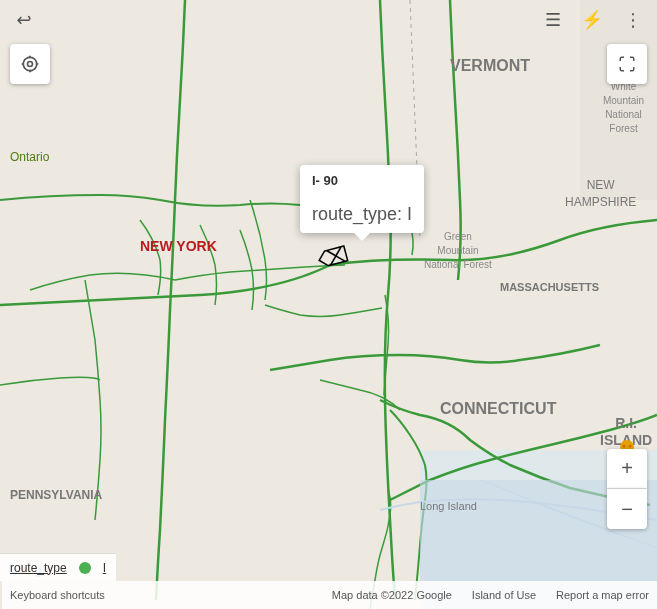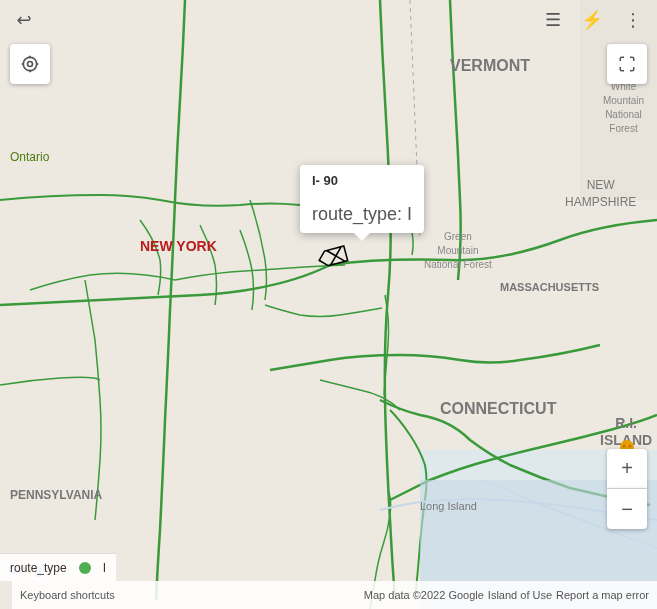--- a/index.html
+++ b/index.html
@@ -187,42 +187,42 @@
     }
 
     .popup-detail {
       font-size: 18px;
       color: #555;
     }
 
     
     .bottom-bar {
       position: absolute;
-      bottom: 0; left: 12px; right: 0;
+      bottom: 0; left: 2px; right: 0;
       height: 28px;
       background: rgba(255,255,255,0.85);
       display: flex;
       align-items: center;
       justify-content: space-between;
       padding: 0 8px;
       z-index: 10;
       font-size: 11px;
       color: #555;
     }
 
     .bottom-left {
       display: flex;
       align-items: center;
       gap: 4px;
     }
 
     .bottom-right {
       display: flex;
       align-items: center;
-      gap: 4px;
+      gap: 20px;
     }
 
     .bottom-link {
       color: #555;
       text-decoration: none;
       cursor: pointer;
     }
 
     
     .legend-bar {
@@ -232,20 +232,21 @@
       height: 28px;
       background: rgba(255,255,255,0.9);
       display: flex;
       align-items: center;
       padding: 0 10px;
       gap: 12px;
       z-index: 10;
       font-size: 12px;
       color: #333;
       border-top: 1px solid #ddd;
+      text-decoration: underline;
     }
 
     .legend-dot {
       width: 12px;
       height: 12px;
       border-radius: 50%;
       background: #4caf50;
       flex-shrink: 0;
     }
 

